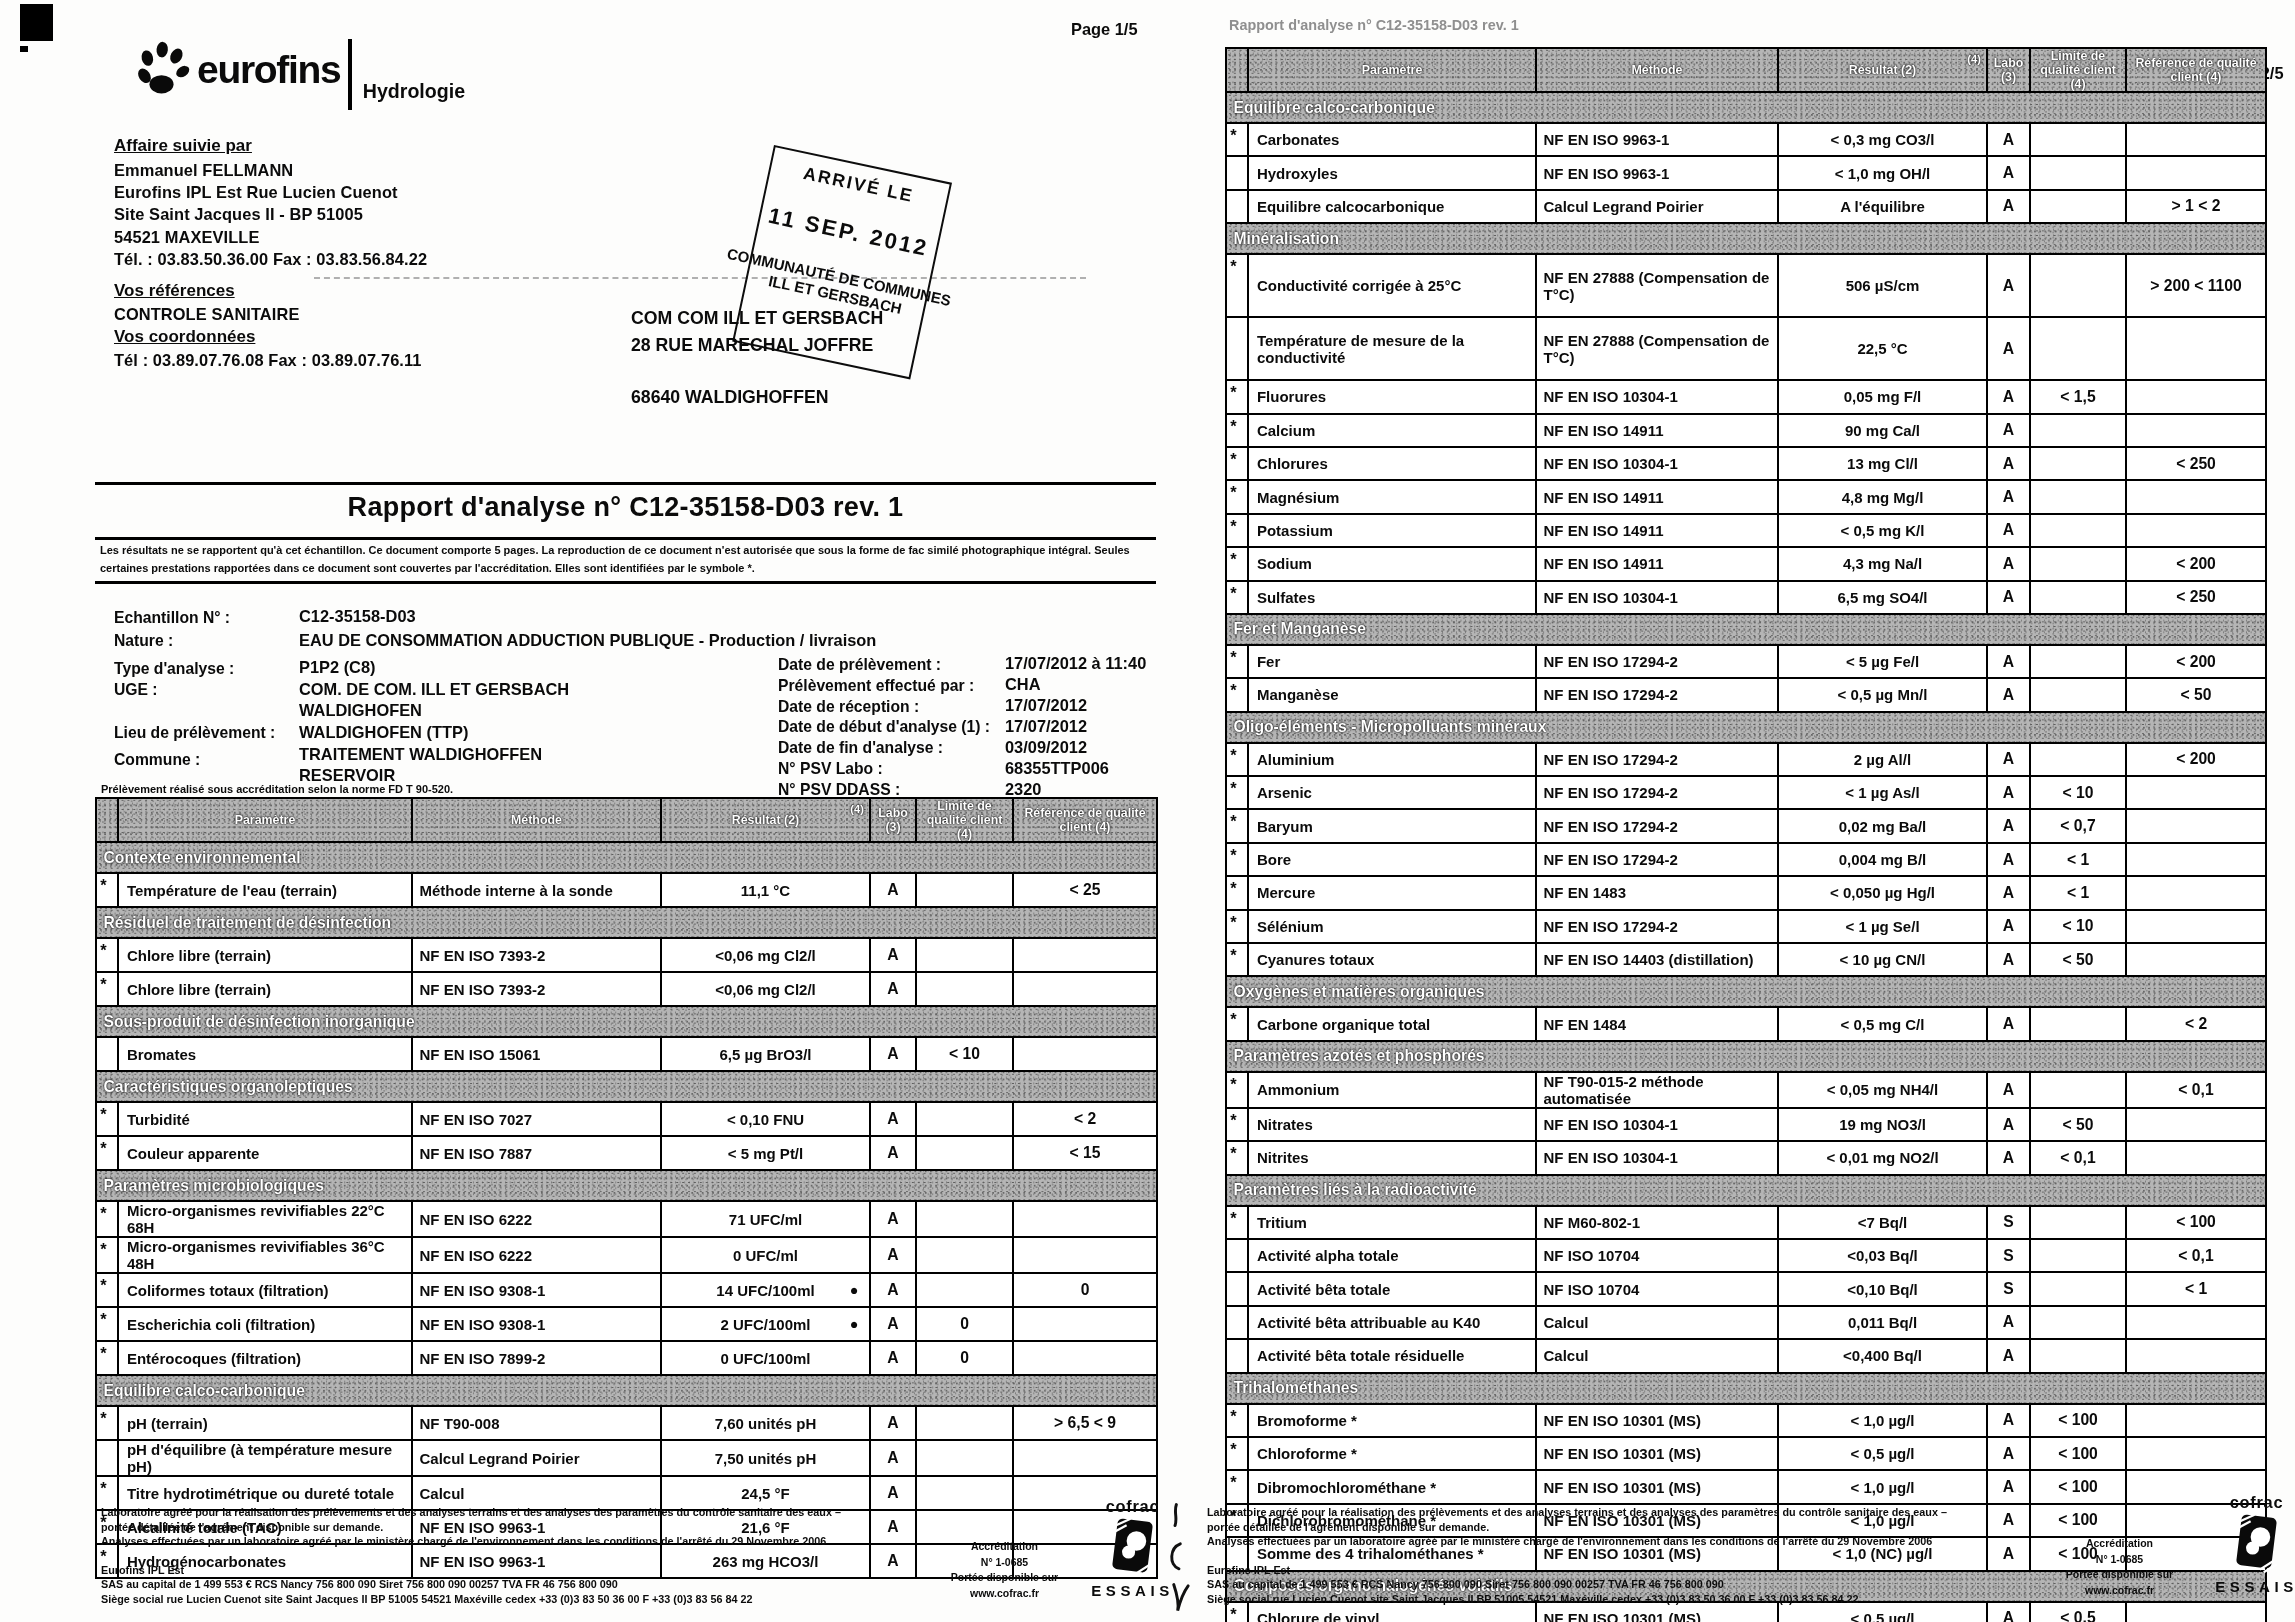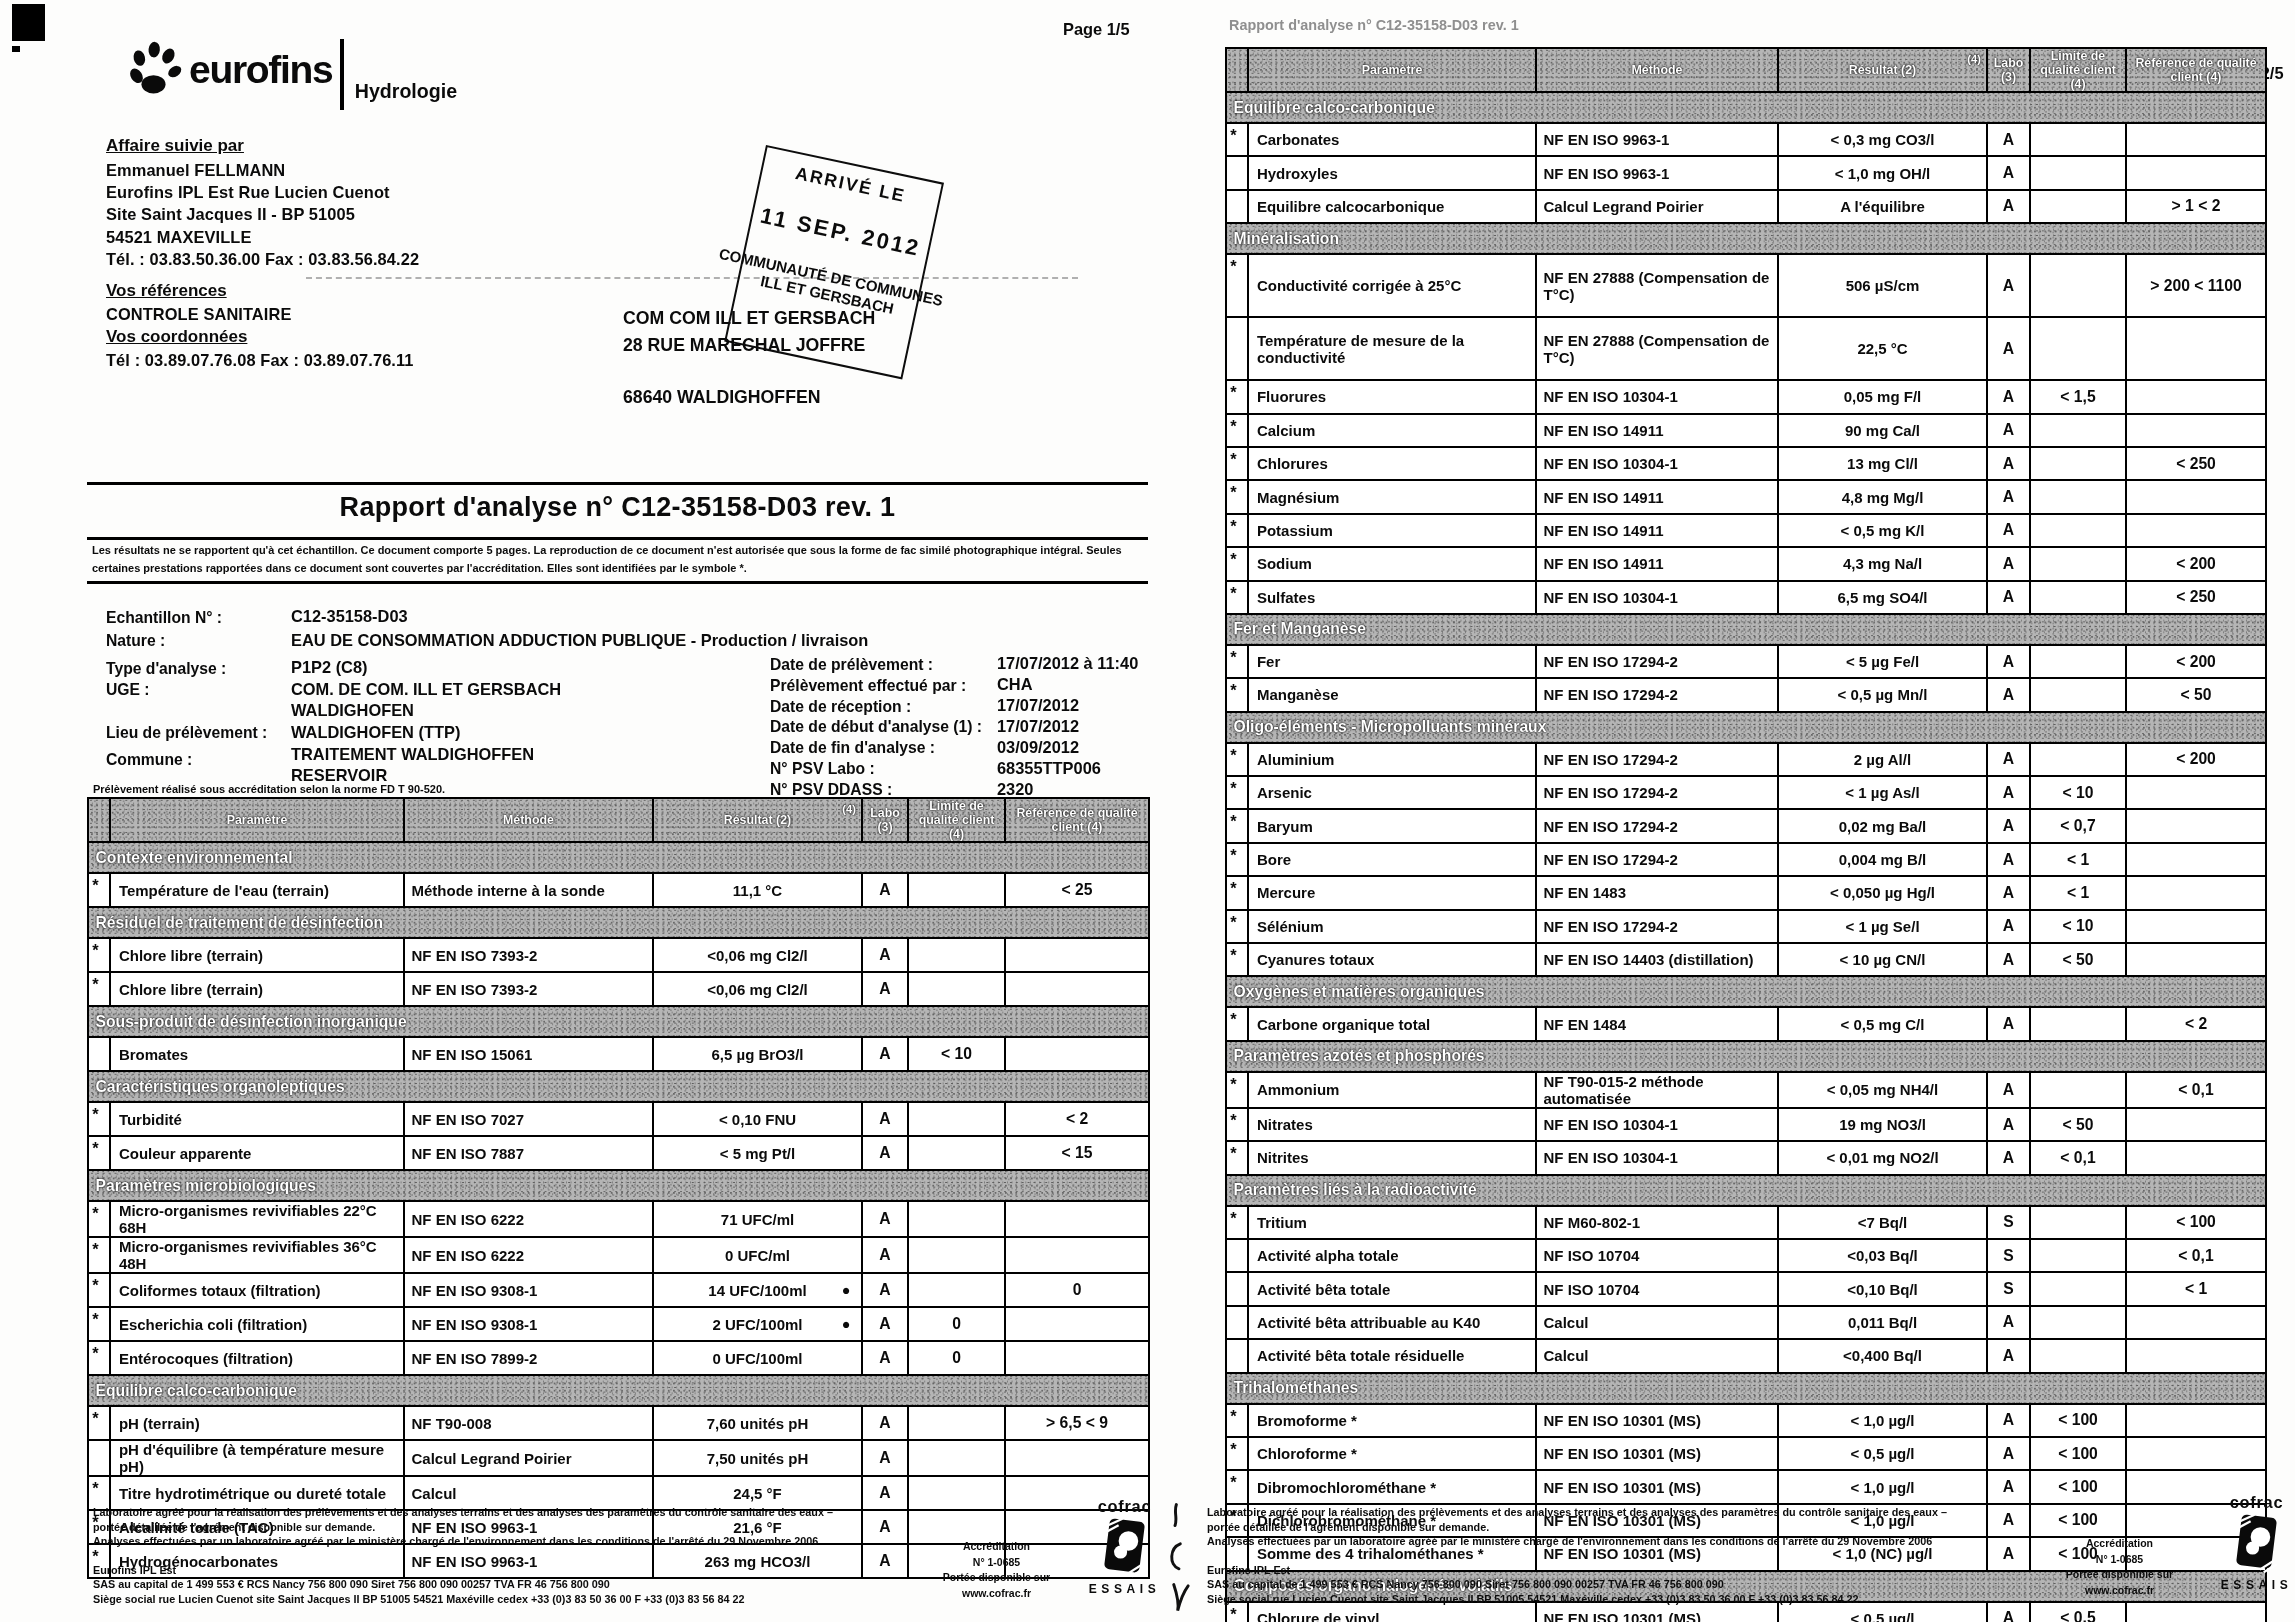--- a/index.html
+++ b/index.html
@@ -59,30 +59,30 @@
   td.c-result .dot{position:absolute;right:10.5px;top:50%;transform:translateY(-50%);font-size:14.4px;line-height:0;}
   td.c-labo{font-size:15.7px;font-weight:800;text-align:center;}
   td.c-limit,td.c-ref{font-size:15.7px;font-weight:700;text-align:center;}
   #table1-holder .data-row td{height:30px;}
   
   .f-small{font-size:10.8px;font-weight:600;white-space:nowrap;}
   .f-company{font-size:10.8px;font-weight:700;white-space:nowrap;}
   .accred-block{width:157px;text-align:center;font-size:10.5px;font-weight:600;line-height:15.7px;}
   .cofrac{display:flex;flex-direction:column;align-items:center;width:77px;}
   .cofrac-word{font-size:16.4px;font-weight:900;letter-spacing:0.7px;}
-  .cofrac-essais{font-size:12px;font-weight:800;letter-spacing:4.6px;margin-top:1.3px;}
+  .cofrac-essais{font-size:15px;font-weight:800;letter-spacing:4.6px;margin-top:1.3px;}
   
   .pen{stroke:#111;stroke-width:4.5;fill:none;stroke-linecap:round;}
 </style>
 </head>
 <body>
 
 <div class="canvas">
 
-  <section class="abs" id="p1" style="left:8px;top:0;width:1153px;height:1255px;">
+  <section class="abs" id="p1" style="left:16px;top:0;width:1153px;height:1255px;">
 
     <div class="abs corner-mark" style="left:3.9px;top:3.9px;width:33px;height:37px;"></div>
     <div class="abs corner-mark" style="left:3.9px;top:46px;width:7.9px;height:5.9px;"></div>
 
     <div class="abs page-label" style="left:1055px;top:19.6px;">Page 1/5</div>
 
     <div class="abs logo-row" style="left:110px;top:39px;">
       <span>
         <svg width="71" height="68" viewBox="0 0 100 96">
           <g fill="#0a0a0a">

